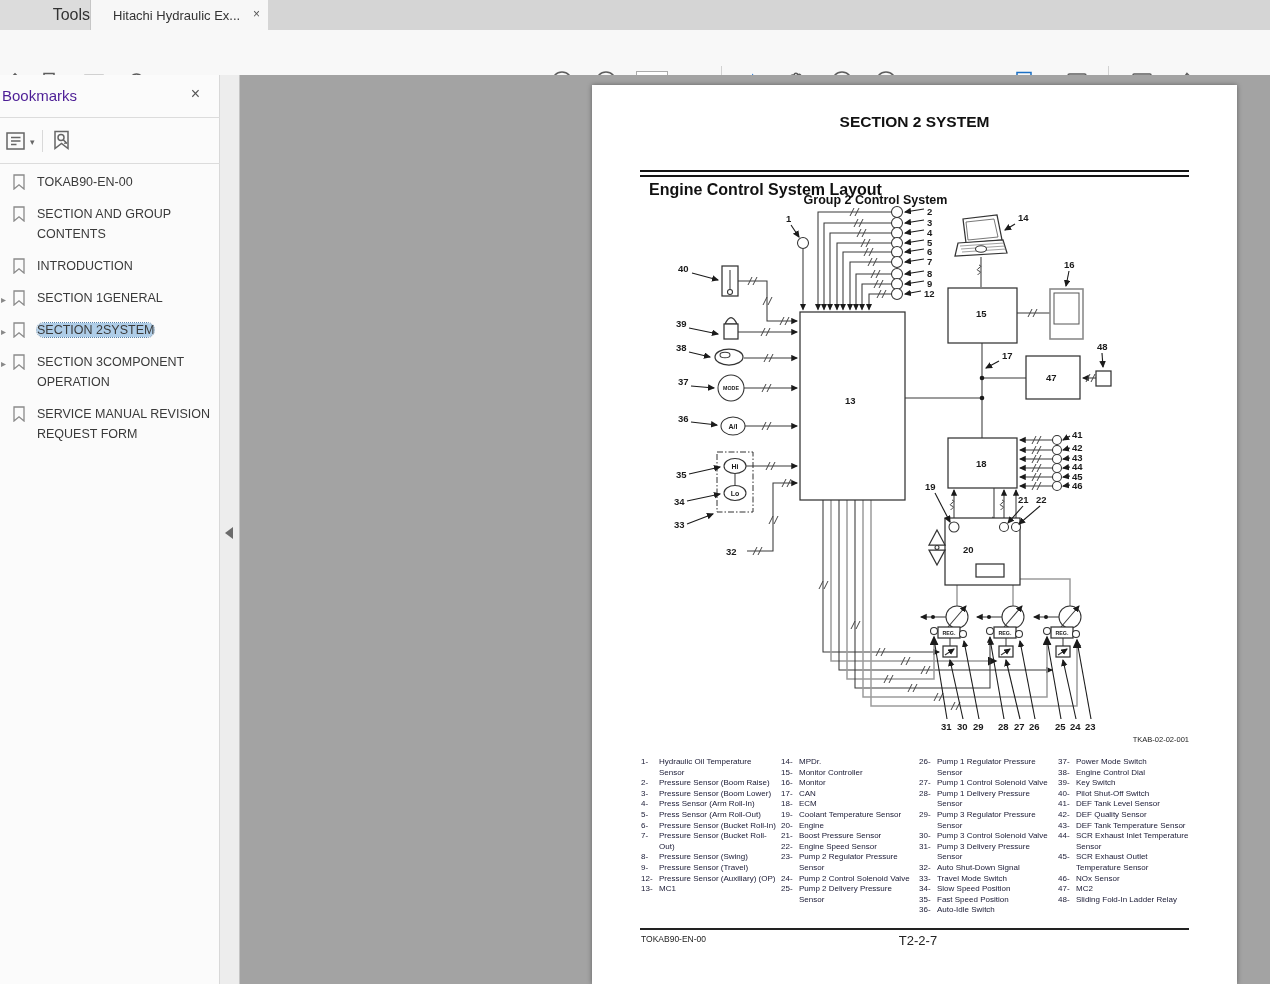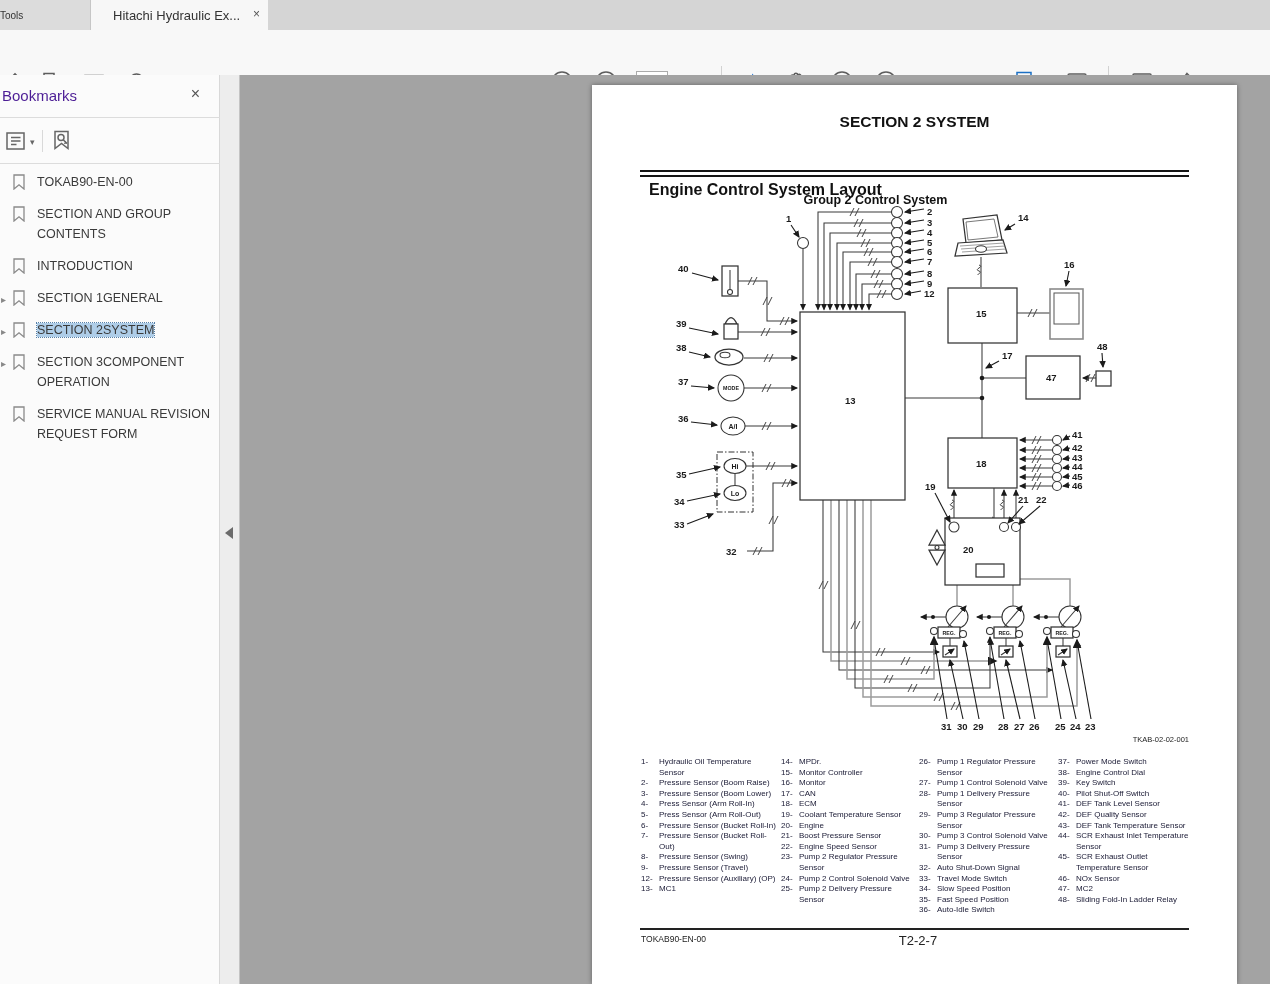--- a/index.html
+++ b/index.html
@@ -1,19 +1,19 @@
 <!DOCTYPE html>
 <html><head>
 <meta charset="utf-8">
 <style>
   html,body{margin:0;padding:0;background:#888;}
   .app{position:relative;width:1270px;height:984px;overflow:hidden;font-family:"Liberation Sans",sans-serif;background:#a3a3a3;}
   
   .tabbar{position:absolute;left:0;top:0;width:1270px;height:30px;background:#d5d5d5;border-bottom:1px solid #c2c2c2;}
-  .tab{position:absolute;top:0;height:30px;display:flex;align-items:center;justify-content:flex-start;font-size:10px;color:#333;cursor:default;}
+  .tab{position:absolute;top:0;height:30px;display:flex;align-items:center;justify-content:flex-end;font-size:16px;color:#333;cursor:default;}
   .tab-tools{left:0;width:90px;background:#dcdcdc;border-right:1px solid #c6c6c6;}
   .tab-doc{left:91px;width:177px;background:#f7f7f7;font-size:13px;justify-content:flex-start;padding-left:22px;box-sizing:border-box;}
   .tab-close{position:absolute;right:8px;top:7px;font-size:12px;color:#555;line-height:15px;}
   
   .toolbar{position:absolute;left:0;top:30px;width:1270px;height:45px;background:#f8f8f8;border-bottom:1px solid #cfcfcf;}
   .tbtn{position:absolute;top:40px;width:24px;height:24px;}
   .tbtn svg{width:100%;height:100%;}
   .tsep{position:absolute;top:36px;width:1px;height:30px;background:#d2d2d2;}
   .pagebox{position:absolute;left:636px;top:41px;width:32px;height:21px;background:#fff;border:1px solid #ababab;font-size:12px;color:#333;text-align:center;padding:0;box-sizing:border-box;font-family:"Liberation Sans",sans-serif;}
   .pagetotal{position:absolute;left:676px;top:45px;font-size:12.5px;color:#444;}
@@ -25,21 +25,21 @@
   .panel-title{position:absolute;left:2px;top:2px;font-size:15px;color:#4c1d95;}
   .panel-close{position:absolute;right:20px;top:0;font-size:16px;color:#555;}
   .panel-div{position:absolute;left:0;width:220px;height:1px;background:#dcdcdc;}
   .panel-tools{position:absolute;left:0;top:52px;width:220px;height:36px;}
   .ptool{position:absolute;top:2px;width:24px;height:24px;}
   .ptool svg{width:100%;height:100%;}
   .bm-list{position:absolute;left:0;top:97px;width:220px;}
   .bm-item{position:relative;padding:0 4px 12px 37px;font-size:12.5px;line-height:20px;color:#3a3a3a;cursor:default;}
   .bm-ribbon{position:absolute;left:13px;top:2px;width:12px;height:16px;}
   .exp{position:absolute;left:1px;top:2px;font-size:10px;color:#888;}
-  .bm-label.sel{background:#aecde8;outline:1px dotted #5580a8;}
+  .bm-label.sel{background:#aecde8;outline:1px dotted #5580a8;border-radius:7px;}
   
   .strip{position:absolute;left:220px;top:75px;width:20px;height:909px;background:#ededed;border-right:1px solid #c4c4c4;box-sizing:border-box;}
   .collapse-tri{position:absolute;left:5px;top:452px;width:0;height:0;border-top:6px solid transparent;border-bottom:6px solid transparent;border-right:8px solid #6b6b6b;}
   
   .docarea{position:absolute;left:240px;top:75px;width:1030px;height:909px;background:#a3a3a3;overflow:hidden;}
   .paper{position:absolute;left:352px;top:10px;width:645px;height:899px;background:#fff;box-shadow:0 0 5px rgba(0,0,0,.4);}
   .h-section{position:absolute;left:0;top:28px;width:645px;text-align:center;font-size:15.5px;font-weight:bold;color:#111;}
   .h-group{position:absolute;left:0;top:66px;width:567px;text-align:center;font-size:12.5px;font-weight:bold;color:#111;margin-top:42px;}
   .dblrule{position:absolute;left:48px;top:85px;width:549px;height:7px;border-top:2.5px solid #151515;border-bottom:2.5px solid #151515;box-sizing:border-box;}
   .h-diagram{position:absolute;left:57px;top:96px;font-size:16px;font-weight:bold;color:#111;}

